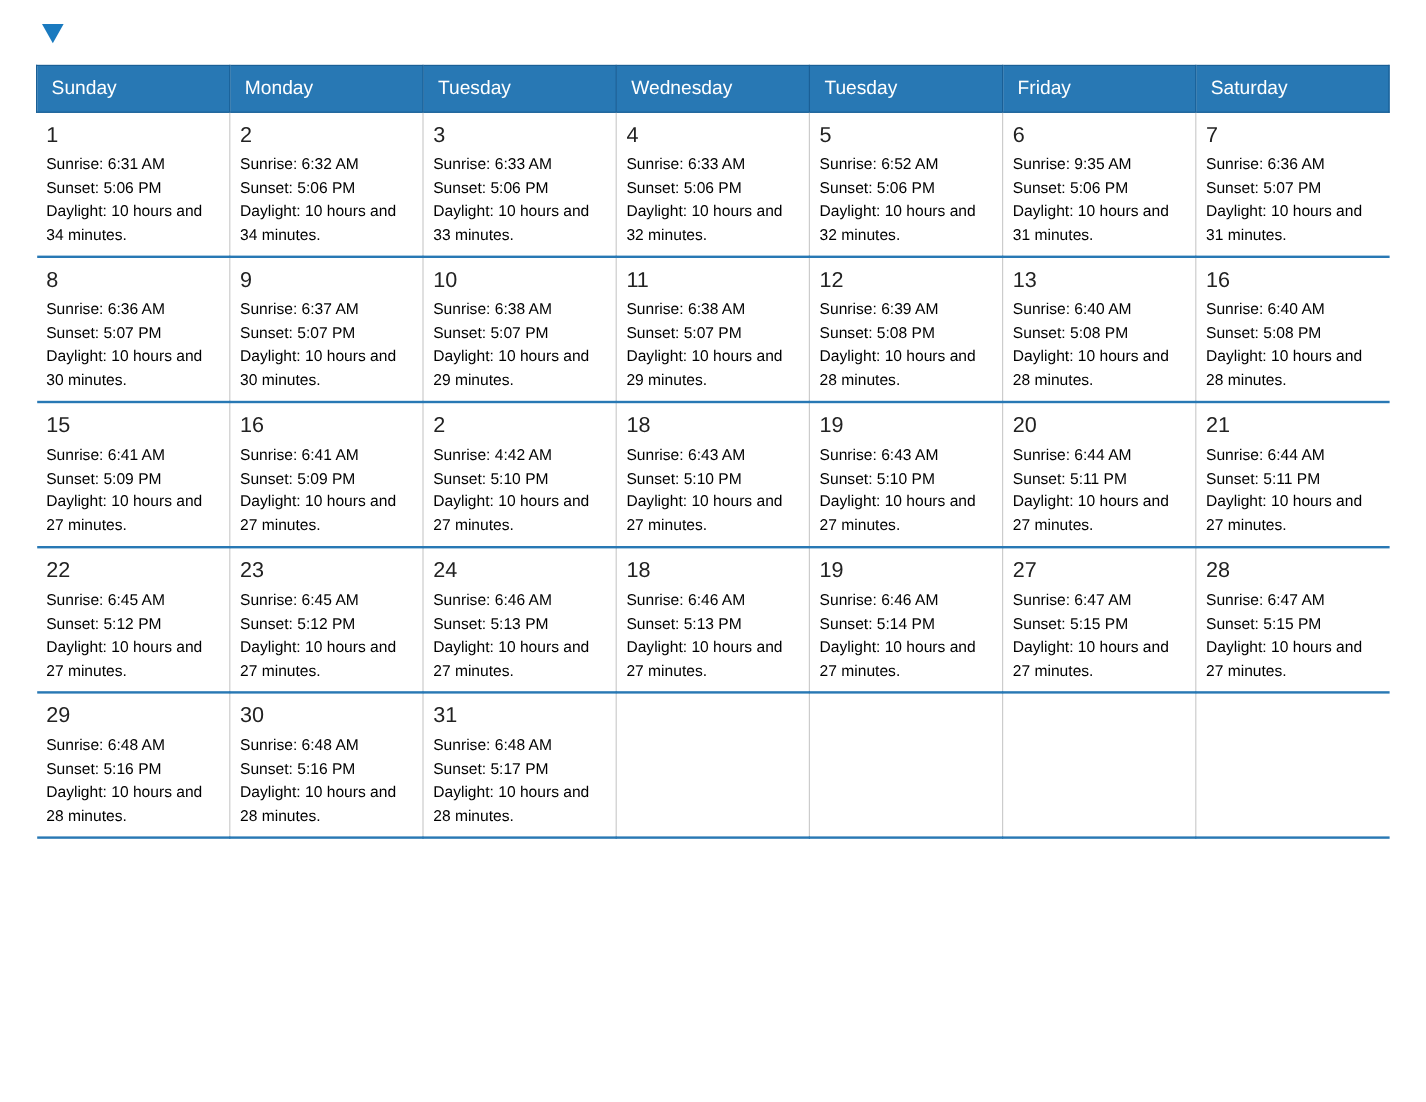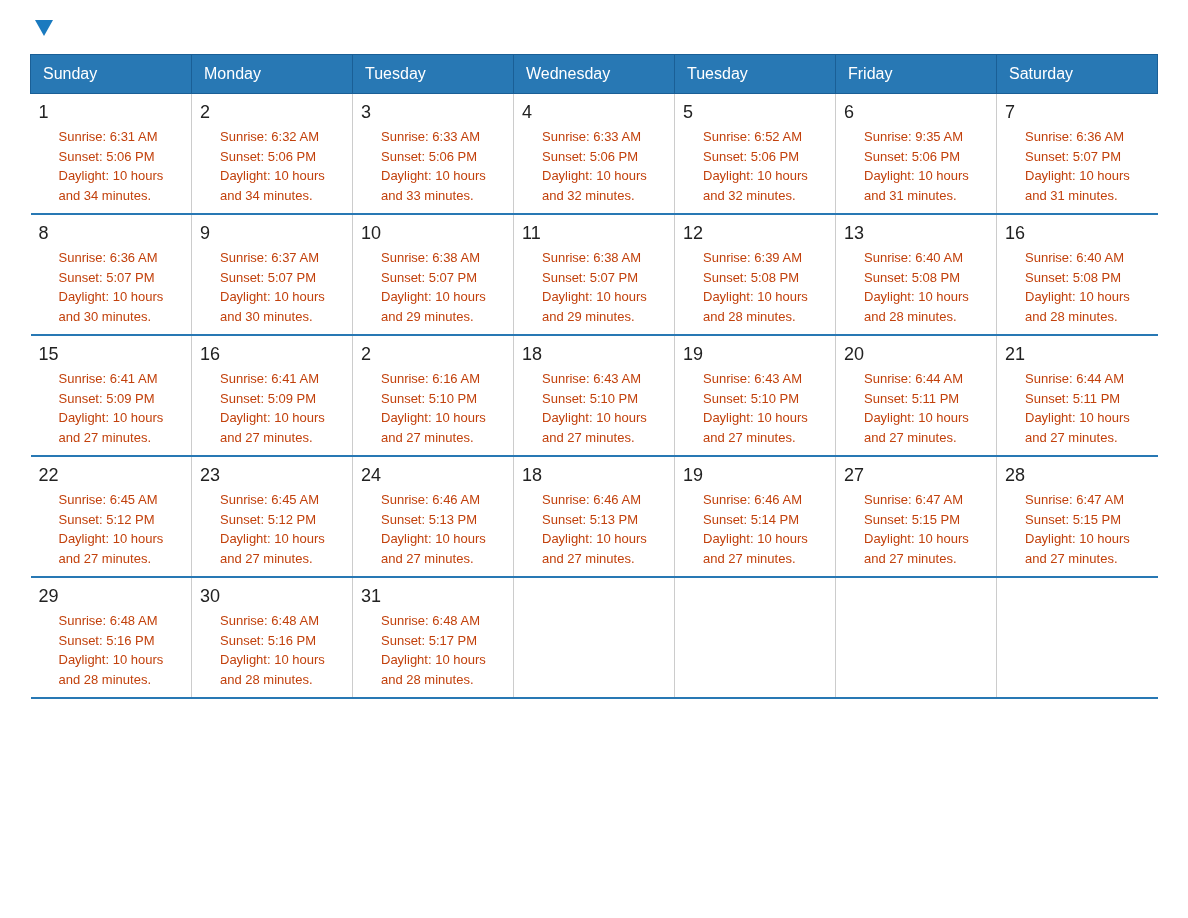--- a/index.html
+++ b/index.html
@@ -75,22 +75,21 @@
       font-size: 18px;
       font-weight: normal;
       color: #222;
       display: block;
       margin-bottom: 4px;
     }
 
     .day-info {
       font-size: 13px;
       line-height: 1.5;
-      color: #c2410c;
-      margin-left: 20px;
+      color: #000000;
     }
 
     .empty-cell {
       background: #fff;
     }
 
     .logo-wrapper {
       display: flex;
       flex-direction: column;
     }
@@ -225,21 +224,21 @@
         <td>
           <span class="day-number">15</span>
           <div class="day-info"><span>Sunrise: 6:41 AM</span><br><span>Sunset: 5:09 PM</span><br><span>Daylight: 10 hours and 27 minutes.</span></div>
         </td>
         <td>
           <span class="day-number">16</span>
           <div class="day-info"><span>Sunrise: 6:41 AM</span><br><span>Sunset: 5:09 PM</span><br><span>Daylight: 10 hours and 27 minutes.</span></div>
         </td>
         <td>
           <span class="day-number">2</span>
-          <div class="day-info"><span>Sunrise: 6:16 AM</span><br><span>Sunset: 5:10 PM</span><br><span>Daylight: 10 hours and 27 minutes.</span></div>
+          <div class="day-info"><span>Sunrise: 4:42 AM</span><br><span>Sunset: 5:10 PM</span><br><span>Daylight: 10 hours and 27 minutes.</span></div>
         </td>
         <td>
           <span class="day-number">18</span>
           <div class="day-info"><span>Sunrise: 6:43 AM</span><br><span>Sunset: 5:10 PM</span><br><span>Daylight: 10 hours and 27 minutes.</span></div>
         </td>
         <td>
           <span class="day-number">19</span>
           <div class="day-info"><span>Sunrise: 6:43 AM</span><br><span>Sunset: 5:10 PM</span><br><span>Daylight: 10 hours and 27 minutes.</span></div>
         </td>
         <td>

